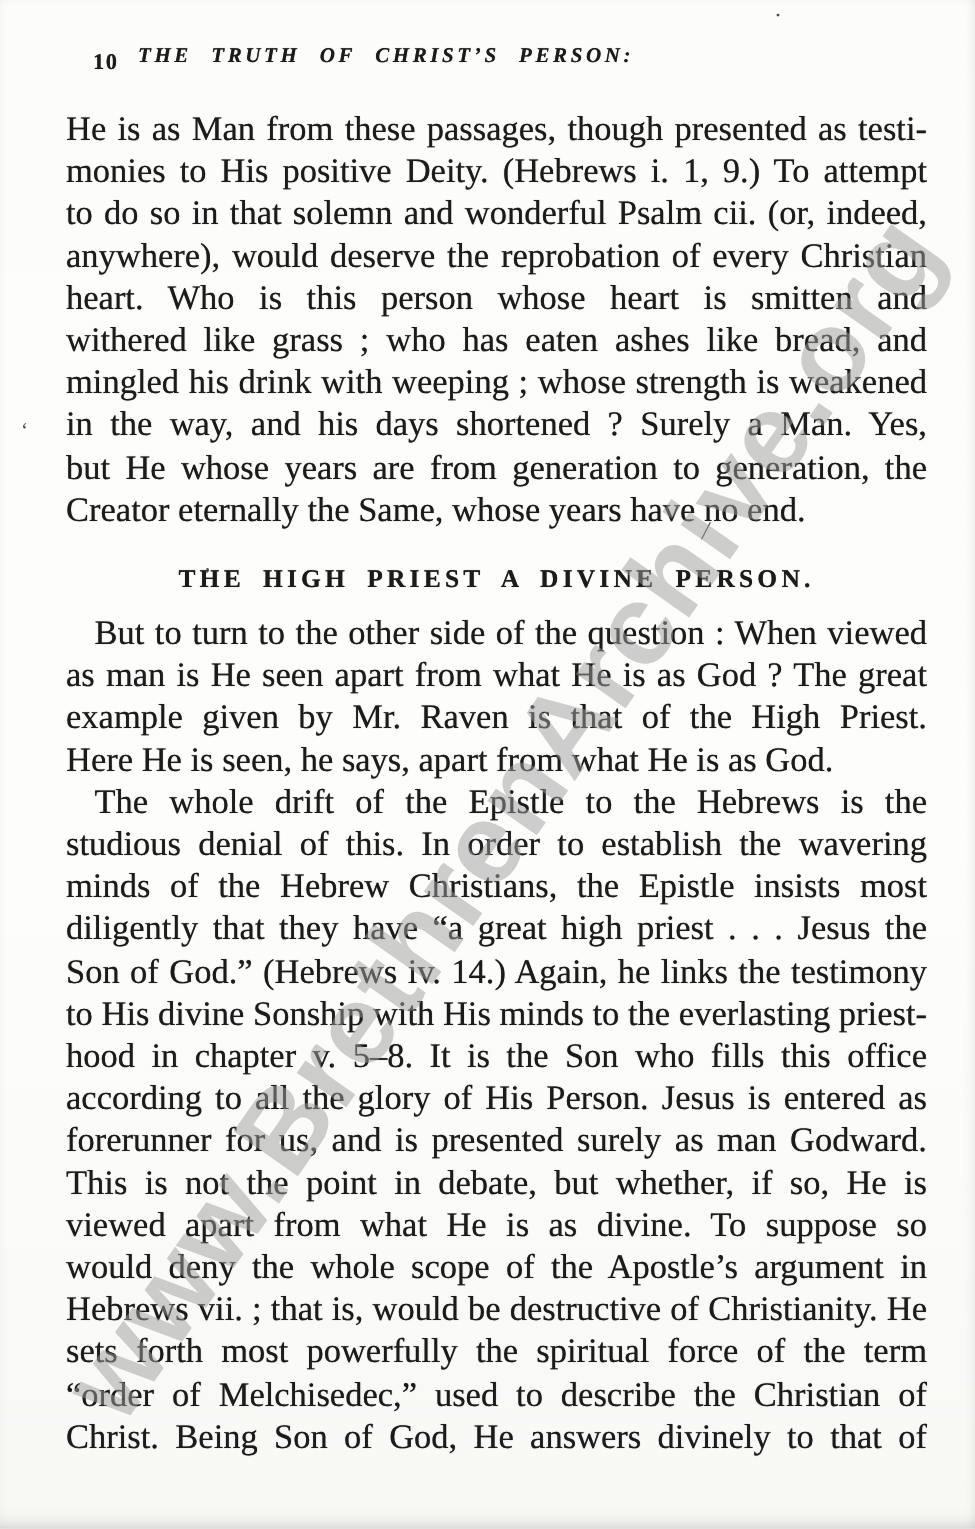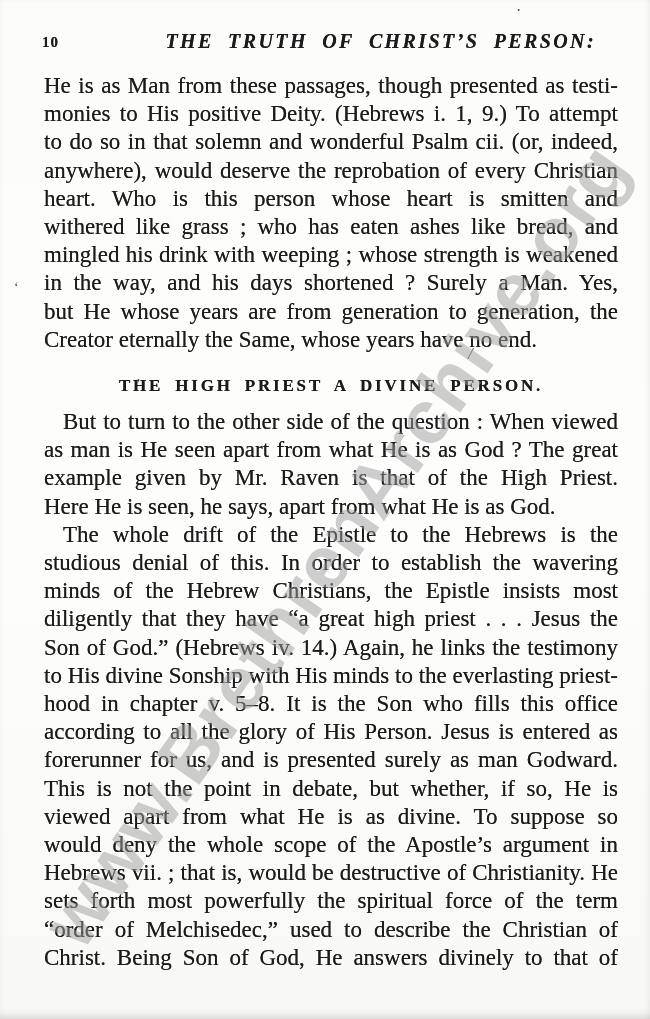--- a/index.html
+++ b/index.html
@@ -22,42 +22,42 @@
     inset: 0;
     pointer-events: none;
     box-shadow: inset 0 -8px 14px -10px rgba(0,0,0,0.28),
                 inset -5px 0 12px -10px rgba(0,0,0,0.18),
                 inset 0 4px 10px -9px rgba(0,0,0,0.12);
   }
 
   .header-row {
     position: absolute;
     top: 30px;
-    left: 32px;
+    left: 52px;
     right: 34px;
     height: 26px;
   }
   .page-number {
     position: absolute;
     left: 10px;
     top: 4px;
     font-weight: bold;
     font-size: 15px;
     letter-spacing: 1px;
     text-shadow: 0 0 0.5px rgba(10,10,10,0.75);
   }
   .running-header {
     position: absolute;
     left: 40px;
     right: 20px;
     top: 0;
-    text-align: right;
+    text-align: left;
     font-style: italic;
     font-weight: bold;
-    font-size: 20px;
+    font-size: 14px;
     letter-spacing: 2.4px;
     word-spacing: 7px;
     text-shadow: 0 0 0.5px rgba(10,10,10,0.75);
   }
 
   .page-body {
     position: absolute;
     top: 72px;
     left: 44px;
     width: 574px;

